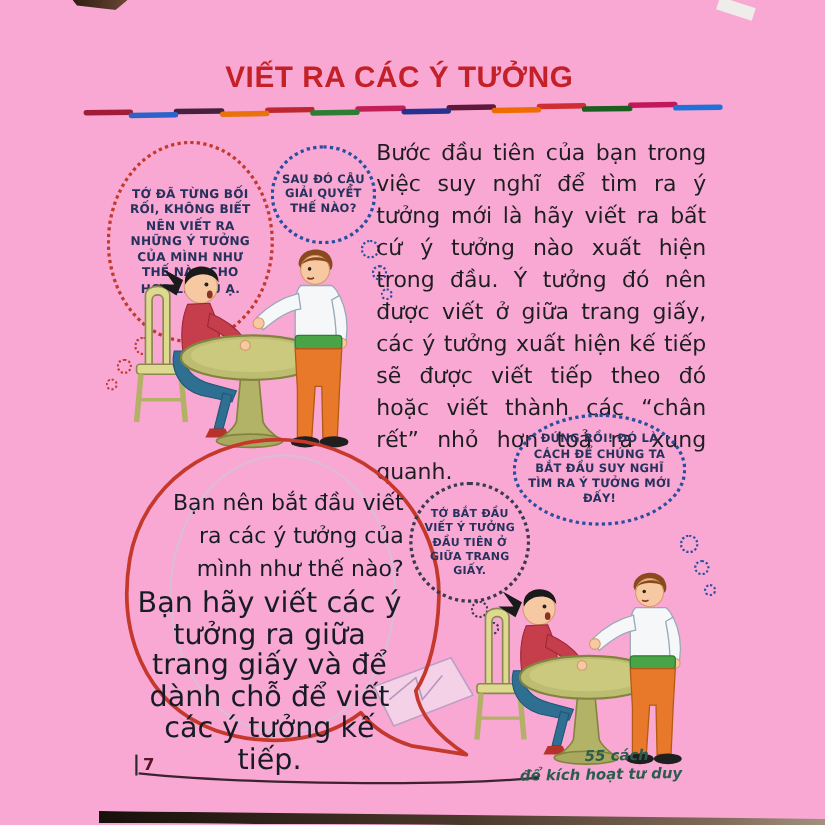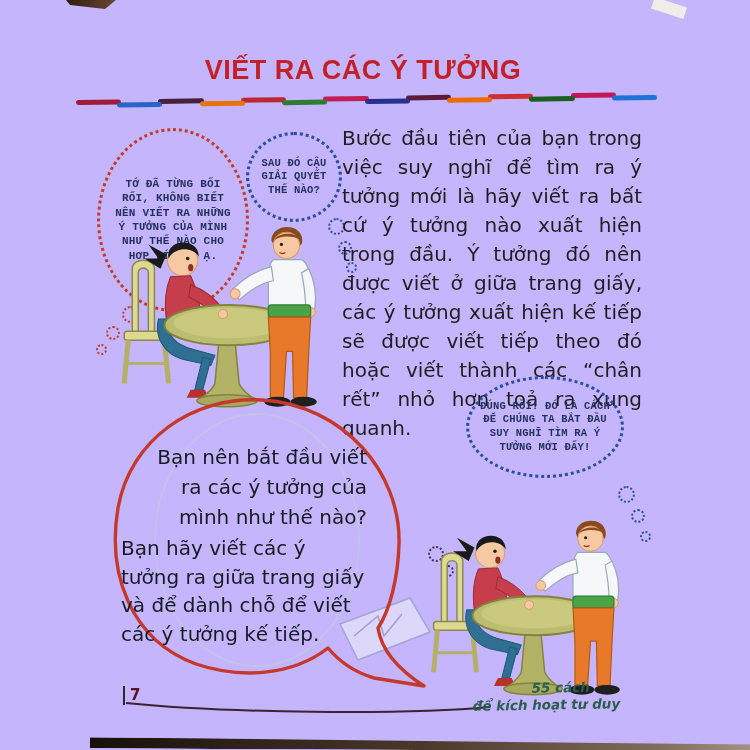--- a/index.html
+++ b/index.html
@@ -1,16 +1,16 @@
 <!DOCTYPE html>
 <html><head>
 <meta charset="utf-8">
 <style>
   html,body{margin:0;padding:0;background:#fdfdfc;}
-  .page{position:relative;width:750px;height:750px;background:#c4b5fd;overflow:hidden;
+  .page{position:relative;width:750px;height:750px;background:#f9a8d4;overflow:hidden;
         font-family:"DejaVu Sans",sans-serif;}
   .abs{position:absolute;}
 
   
   .corner-mark{left:66px;top:0;width:50px;height:9px;
     background:linear-gradient(95deg,#2f1c12,#6a4733);
     clip-path:polygon(0 0,100% 0,78% 100%,8% 55%);}
   .bottom-band{left:90px;top:739px;width:660px;height:11px;
     background:linear-gradient(90deg,#17100b,#4b382c 50%,#7e6a58 85%,#a2917f);
     clip-path:polygon(0 0,100% 35%,100% 100%,0 100%);transform:rotate(0.3deg);}
@@ -22,39 +22,39 @@
     font-family:"Liberation Sans",sans-serif;font-weight:bold;font-size:27px;
     letter-spacing:.5px;color:#c32127;}
   .divider{left:78px;top:96px;width:577px;height:12px;display:flex;
     transform:rotate(-0.8deg);}
   .divider i{flex:1;height:5px;border-radius:2.5px;margin:0 -2px;}
   .divider i:nth-child(even){transform:translateY(3px);}
 
   
   .bubble{border-radius:50%;display:flex;align-items:center;justify-content:center;
     text-align:center;font-weight:bold;color:#27325c;box-sizing:border-box;
-    line-height:1.3;letter-spacing:.2px;font-family:Liberation Mono, monospace;}
+    line-height:1.3;letter-spacing:.2px;}
   .b-girl-top{left:97px;top:128px;width:152px;height:184px;border:3px dotted #c23a2c;
     font-size:11px;padding:14px;}
   .b-boy-top{left:246px;top:132px;width:96px;height:90px;border:3px dotted #2b4fa0;
     font-size:10.5px;padding:7px;}
   .b-girl-bottom{left:372px;top:438px;width:110px;height:110px;border:3px dotted #3a3a4e;
     font-size:10px;padding:9px;}
   .b-boy-bottom{left:466px;top:376px;width:158px;height:102px;border:3px dotted #2b4fa0;
     font-size:10.5px;padding:9px;}
   .dot{border-radius:50%;}
 
   
   .para{left:342px;top:124px;width:300px;font-size:20px;line-height:29px;
     color:#1e1e20;text-align:justify;}
 
   
   .q-text{left:149px;top:442px;width:218px;text-align:right;font-size:20px;
     line-height:30px;color:#161b24;}
-  .a-text{left:121px;top:534px;width:248px;font-size:20px;
+  .a-text{left:121px;top:534px;width:248px;text-align:center;font-size:26px;
     line-height:28.5px;color:#161b24;}
 
   
   .page-num{left:123px;top:686px;font-weight:bold;font-size:15px;color:#571427;
     border-left:2.5px solid #2a2a2a;padding-left:5px;height:19px;line-height:19px;}
   .series{left:418px;top:680px;width:202px;text-align:right;font-weight:bold;
     font-style:italic;font-size:13.5px;line-height:17px;color:#2a5d4e;
     transform:rotate(-1deg);}
   .series .l1{padding-right:30px;display:block;}
 </style>
@@ -150,20 +150,21 @@
     <g opacity="0.55">
       <path d="M248 236 L318 210 L338 244 L266 272 Z" fill="#f2f4f8" stroke="#8b98b5" stroke-width="1.5"></path>
       <path d="M262 248 L286 228 L292 248 L310 226" fill="none" stroke="#7e8dac" stroke-width="1.5"></path>
     </g>
     <path d="M170 12 C100 8 38 52 26 120 C15 185 38 252 104 276 C148 291 200 288 236 260 C246 272 262 284 282 290 L332 298 C304 280 289 260 286 240 C298 222 306 190 307 156 C309 85 252 17 170 12 Z" fill="none" stroke="#c4392b" stroke-width="3.4" stroke-linecap="round" stroke-linejoin="round"></path>
   </svg>
 
   <div class="abs q-text">Bạn nên bắt đầu viết ra các ý tưởng của mình như thế nào?</div>
   <div class="abs a-text">Bạn hãy viết các ý tưởng ra giữa trang giấy và để dành chỗ để viết các ý tưởng kế tiếp.</div>
 
+  <div class="abs bubble b-girl-bottom">TỚ BẮT ĐẦU VIẾT Ý TƯỞNG ĐẦU TIÊN Ở GIỮA TRANG GIẤY.</div>
   <div class="abs bubble b-boy-bottom">ĐÚNG RỒI! ĐÓ LÀ CÁCH ĐỂ CHÚNG TA BẮT ĐẦU SUY NGHĨ TÌM RA Ý TƯỞNG MỚI ĐẤY!</div>
   <i class="abs dot" style="left:428px;top:546px;width:12px;height:12px;border:2px dotted #3a3a4e;"></i>
   <i class="abs dot" style="left:442px;top:565px;width:8px;height:8px;border:2px dotted #3a3a4e;"></i>
   <i class="abs dot" style="left:618px;top:486px;width:13px;height:13px;border:2px dotted #2b4fa0;"></i>
   <i class="abs dot" style="left:631px;top:509px;width:10px;height:10px;border:2px dotted #2b4fa0;"></i>
   <i class="abs dot" style="left:640px;top:531px;width:7px;height:7px;border:2px dotted #2b4fa0;"></i>
 
   <svg class="abs" style="left:416px;top:506px" width="234" height="196" viewBox="0 0 240 200">
     <use href="#scene"></use>
   </svg>

